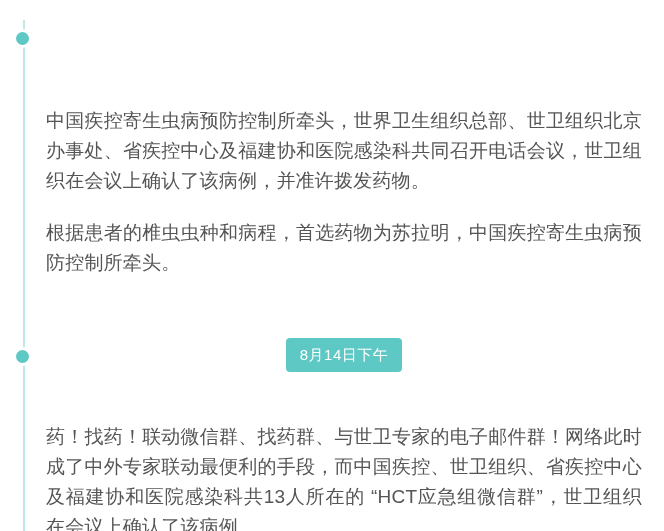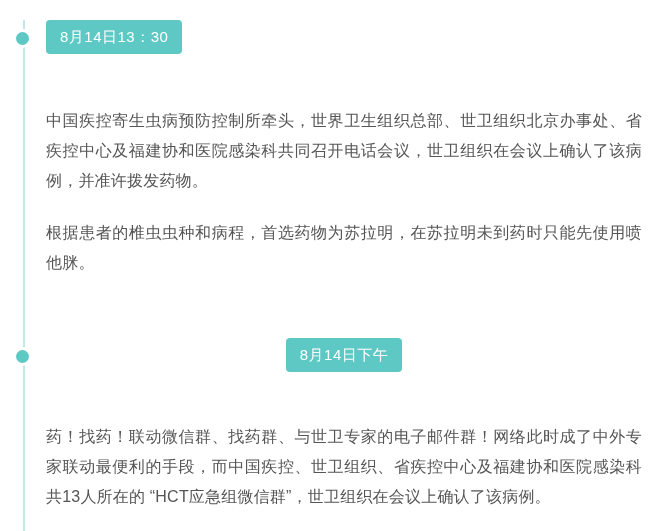--- a/index.html
+++ b/index.html
@@ -65,21 +65,21 @@
     border-radius: 4px;
     letter-spacing: 0.5px;
     white-space: nowrap;
   }
   .body {
     padding: 0;
   }
   .para {
     margin: 0;
     color: #555555;
-    font-size: 16px;
+    font-size: 19px;
     line-height: 30px;
     text-align: justify;
     letter-spacing: 0.2px;
   }
   .para + .para {
     margin-top: 22px;
   }
   .entry-1 .entry-head { margin-top: 20px; }
   .entry-1 .body { margin-top: 46px; }
   .entry-2 .entry-head { margin-top: 60px; text-align: center; }
@@ -89,25 +89,24 @@
 </head>
 <body>
 
 <div class="timeline">
   <div class="timeline-axis"></div>
   <ul class="entries">
 
     <li class="entry entry-1">
       <div class="entry-head">
         <span class="dot"></span>
-        <span class="badge">8月14日13：30</span>
       </div>
       <div class="body">
         <p class="para">中国疾控寄生虫病预防控制所牵头，世界卫生组织总部、世卫组织北京办事处、省疾控中心及福建协和医院感染科共同召开电话会议，世卫组织在会议上确认了该病例，并准许拨发药物。</p>
-        <p class="para">根据患者的椎虫虫种和病程，首选药物为苏拉明，在苏拉明未到药时只能先使用喷他脒。</p>
+        <p class="para">根据患者的椎虫虫种和病程，首选药物为苏拉明，中国疾控寄生虫病预防控制所牵头。</p>
       </div>
     </li>
 
     <li class="entry entry-2">
       <div class="entry-head">
         <span class="dot"></span>
         <span class="badge">8月14日下午</span>
       </div>
       <div class="body">
         <p class="para">药！找药！联动微信群、找药群、与世卫专家的电子邮件群！网络此时成了中外专家联动最便利的手段，而中国疾控、世卫组织、省疾控中心及福建协和医院感染科共13人所在的 “HCT应急组微信群”，世卫组织在会议上确认了该病例。</p>

